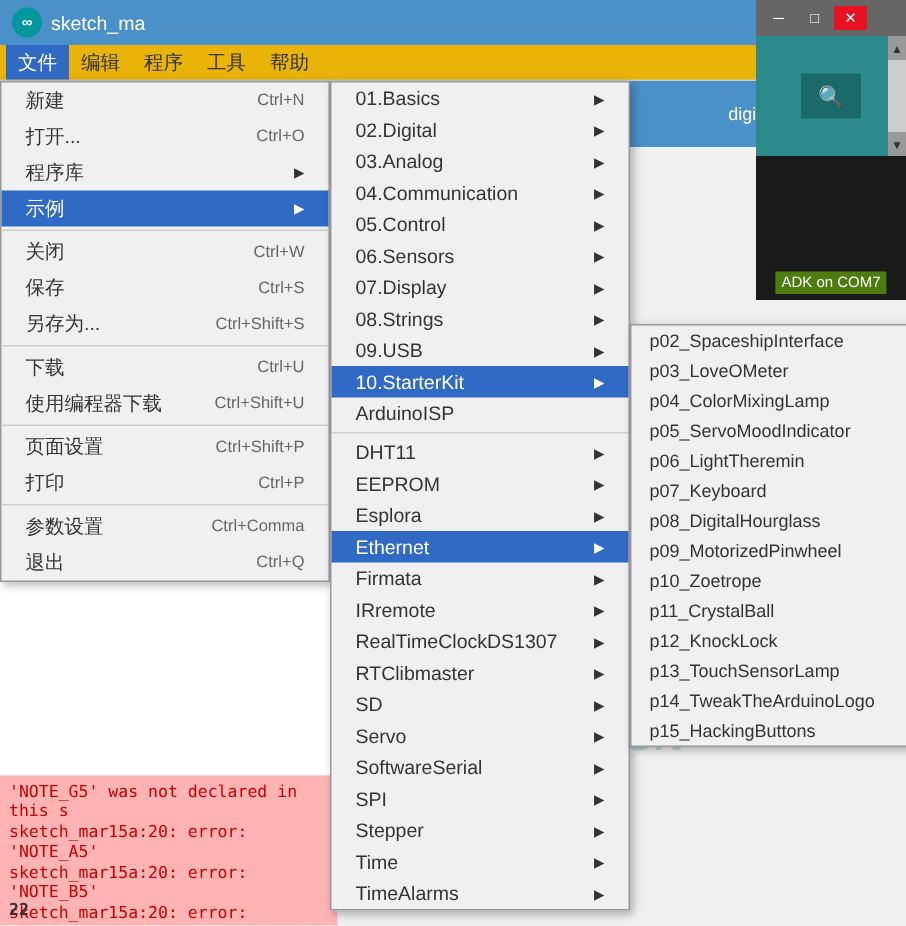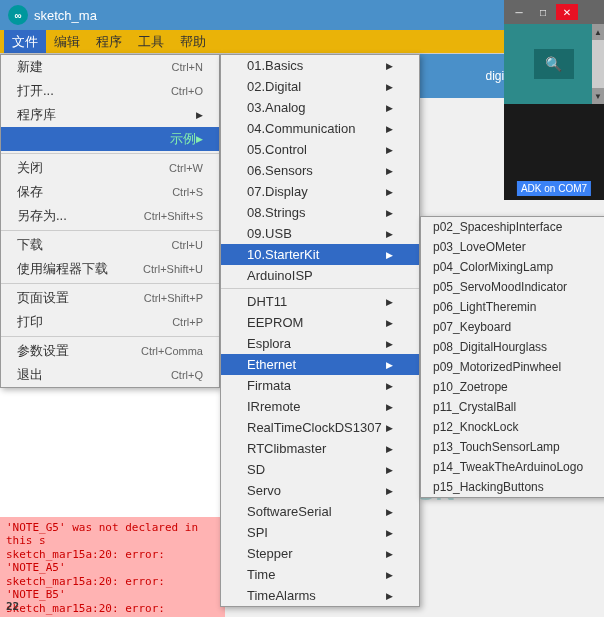--- a/index.html
+++ b/index.html
@@ -199,21 +199,21 @@
     }
     #second-window-bottom {
       background: #1a1a1a;
       height: 96px;
       position: relative;
     }
     #adk-label {
       position: absolute;
       bottom: 4px; left: 50%; transform: translateX(-50%);
       color: white; font-size: 10px; white-space: nowrap;
-      background: #3b82f6; padding: 2px 4px;
+      background: #4d7c0f; padding: 2px 4px;
     }
 
     
     #file-menu-dropdown {
       position: absolute;
       top: 54px; left: 0;
       width: 220px;
       background: #f0f0f0;
       border: 1px solid #999;
       box-shadow: 2px 2px 6px rgba(0,0,0,0.3);
@@ -221,21 +221,21 @@
     }
     .dropdown-item {
       padding: 3px 16px;
       cursor: pointer;
       display: flex;
       align-items: center;
       justify-content: space-between;
       font-size: 13px;
       color: #333;
     }
-    .dropdown-item.active { background: #316ac5; color: #86efac; justify-content: flex-end; }
+    .dropdown-item.active { background: #316ac5; color: #ffffff; }
     .dropdown-item.has-sub::after {
       content: '▶';
       font-size: 9px;
     }
     .dropdown-sep {
       height: 1px;
       background: #ccc;
       margin: 2px 0;
     }
     .shortcut { color: #666; font-size: 11px; }
@@ -244,21 +244,21 @@
     #examples-submenu {
       position: absolute;
       top: 54px; left: 220px;
       width: 200px;
       background: #f0f0f0;
       border: 1px solid #999;
       box-shadow: 2px 2px 6px rgba(0,0,0,0.3);
       z-index: 11;
     }
     .sub-item {
-      padding: 3px 26px;
+      padding: 3px 16px;
       cursor: pointer;
       display: flex;
       align-items: center;
       justify-content: space-between;
       font-size: 13px;
       color: #333;
     }
     .sub-item.active { background: #316ac5; color: white; }
     .sub-item.has-sub::after {
       content: '▶';

